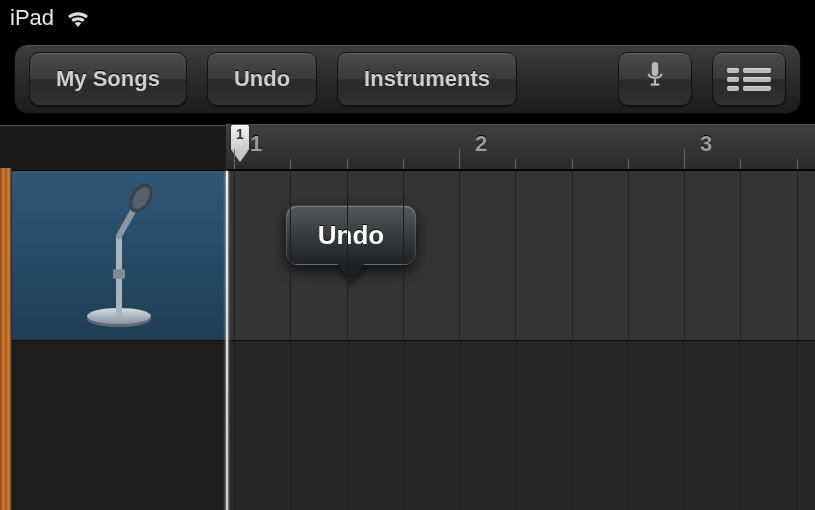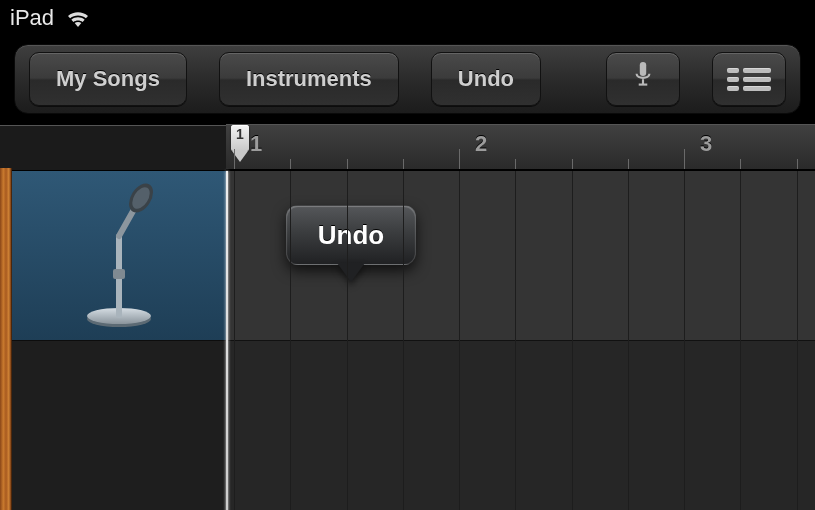--- a/index.html
+++ b/index.html
@@ -3,21 +3,21 @@
 <meta charset="utf-8">
 <style>
   * { margin:0; padding:0; box-sizing:border-box; }
   html, body { width:815px; height:510px; background:#000; font-family:-apple-system,Helvetica,Arial,sans-serif; overflow:hidden; }
   
   .statusbar { height:36px; display:flex; align-items:center; gap:10px; padding:0 10px; color:#e8e8e8; font-size:22px; font-weight:400; }
   .wifi { width:28px; height:20px; display:inline-block; }
   .wifi svg { width:100%; height:100%; }
   
   .toolbar-wrap { padding:8px 14px 10px 14px; }
-  .toolbar { height:70px; background:linear-gradient(to bottom,#3f3f3f 0%,#2b2b2b 50%,#1c1c1c 100%); border:1px solid #0a0a0a; border-radius:14px; display:flex; align-items:center; gap:32px; padding:0 14px; box-shadow:inset 0 1px 0 rgba(255,255,255,0.12),0 2px 4px rgba(0,0,0,0.6); }
+  .toolbar { height:70px; background:linear-gradient(to bottom,#3f3f3f 0%,#2b2b2b 50%,#1c1c1c 100%); border:1px solid #0a0a0a; border-radius:14px; display:flex; align-items:center; gap:20px; padding:0 14px; box-shadow:inset 0 1px 0 rgba(255,255,255,0.12),0 2px 4px rgba(0,0,0,0.6); }
   .btn { height:54px; background:linear-gradient(to bottom,#4a4a4a 0%,#3b3b3b 48%,#2a2a2a 52%,#303030 100%); border:1px solid #111; border-radius:10px; color:#cfcfcf; font-size:22px; font-weight:700; display:flex; align-items:center; justify-content:center; padding:0 26px; box-shadow:inset 0 1px 0 rgba(255,255,255,0.15),0 1px 0 rgba(0,0,0,0.6); cursor:pointer; text-shadow:0 -1px 0 #000; }
   .btn.icon { padding:0; width:74px; }
   .spacer { flex:1; }
   .tb-icon svg { width:26px; height:30px; }
   .tv-icon { display:flex; flex-direction:column; gap:4px; }
   .tv-row { display:flex; gap:4px; }
   .tv-seg { height:5px; background:#bdbdbd; border-radius:2px; box-shadow:inset 0 1px 0 rgba(255,255,255,0.4); }
   .tv-seg.a { width:12px; }
   .tv-seg.b { width:28px; }
   
@@ -61,24 +61,24 @@
       </svg>
   </span>
 </div>
 
 <div class="toolbar-wrap">
  <div class="toolbar">
   <div class="btn">
         <span>My Songs</span>
       </div>
   <div class="btn">
-        <span>Instruments</span>
+        <span>Undo</span>
       </div>
   <div class="btn">
-        <span>Undo</span>
+        <span>Instruments</span>
       </div>
   <div class="spacer"></div>
   <div class="btn icon">
     <span class="tb-icon">
       <svg viewBox="0 0 24 28">
             <rect x="9" y="1" width="6" height="13" rx="3" fill="#b9b9b9"></rect>
             <path d="M6 12 C6 17 18 17 18 12" stroke="#b9b9b9" stroke-width="2" fill="none"></path>
             <line x1="12" y1="17" x2="12" y2="22" stroke="#b9b9b9" stroke-width="2"></line>
             <line x1="8" y1="22" x2="16" y2="22" stroke="#b9b9b9" stroke-width="2"></line>
           </svg>

